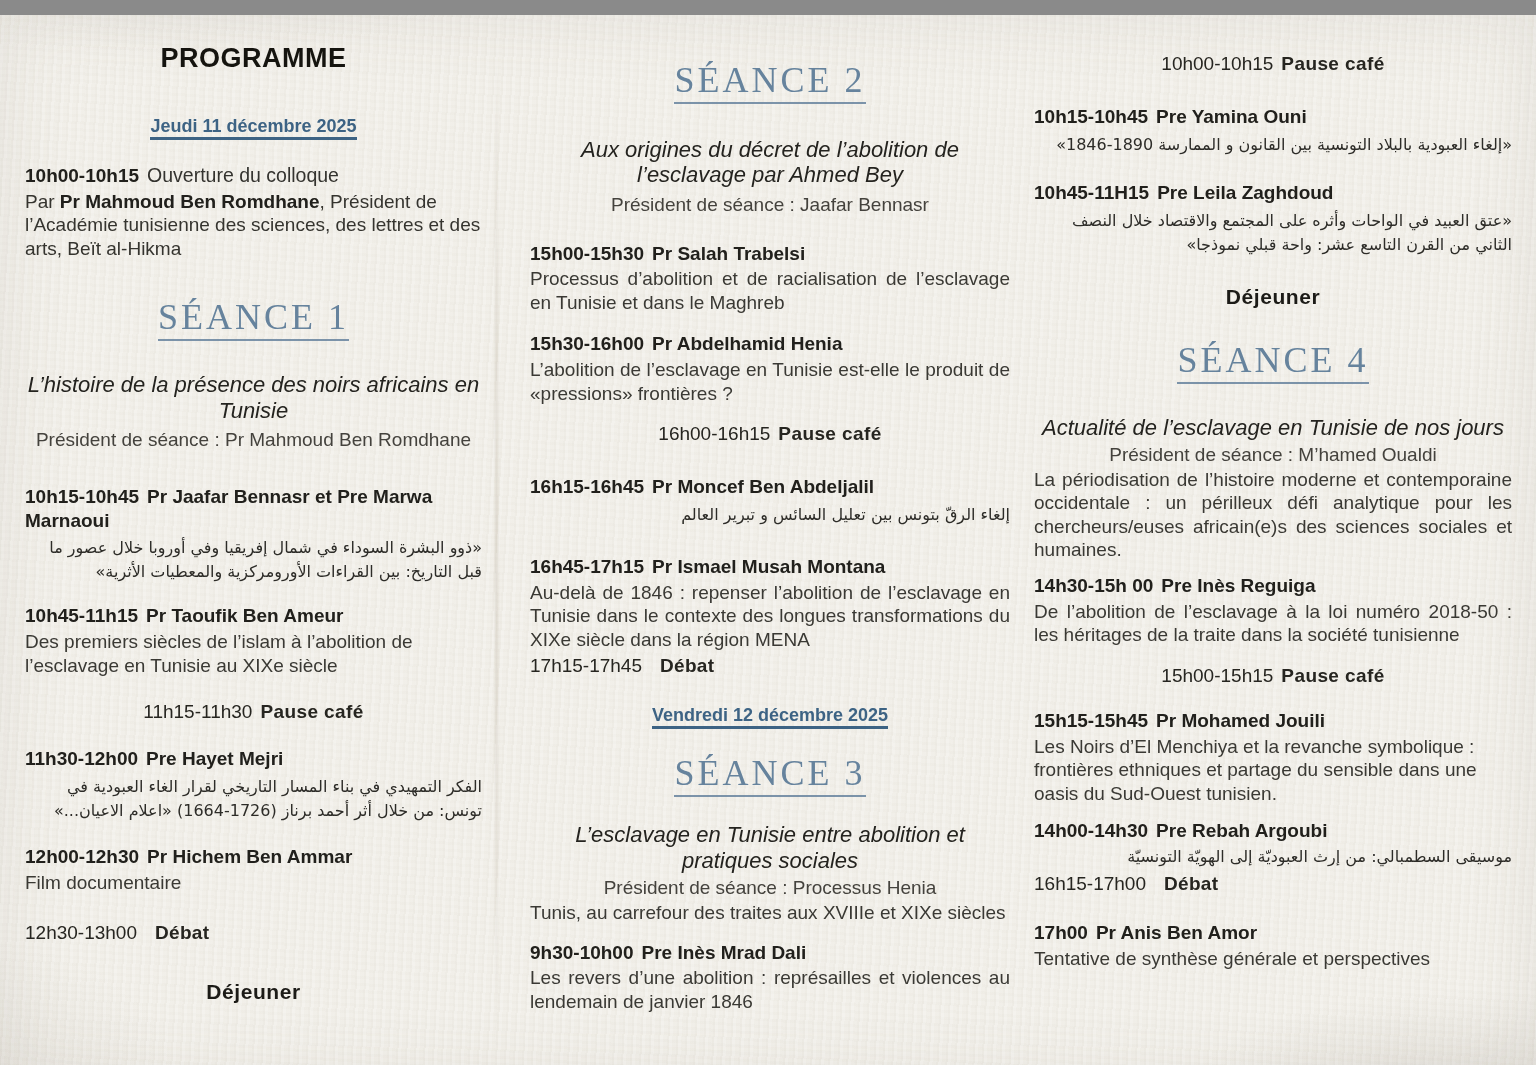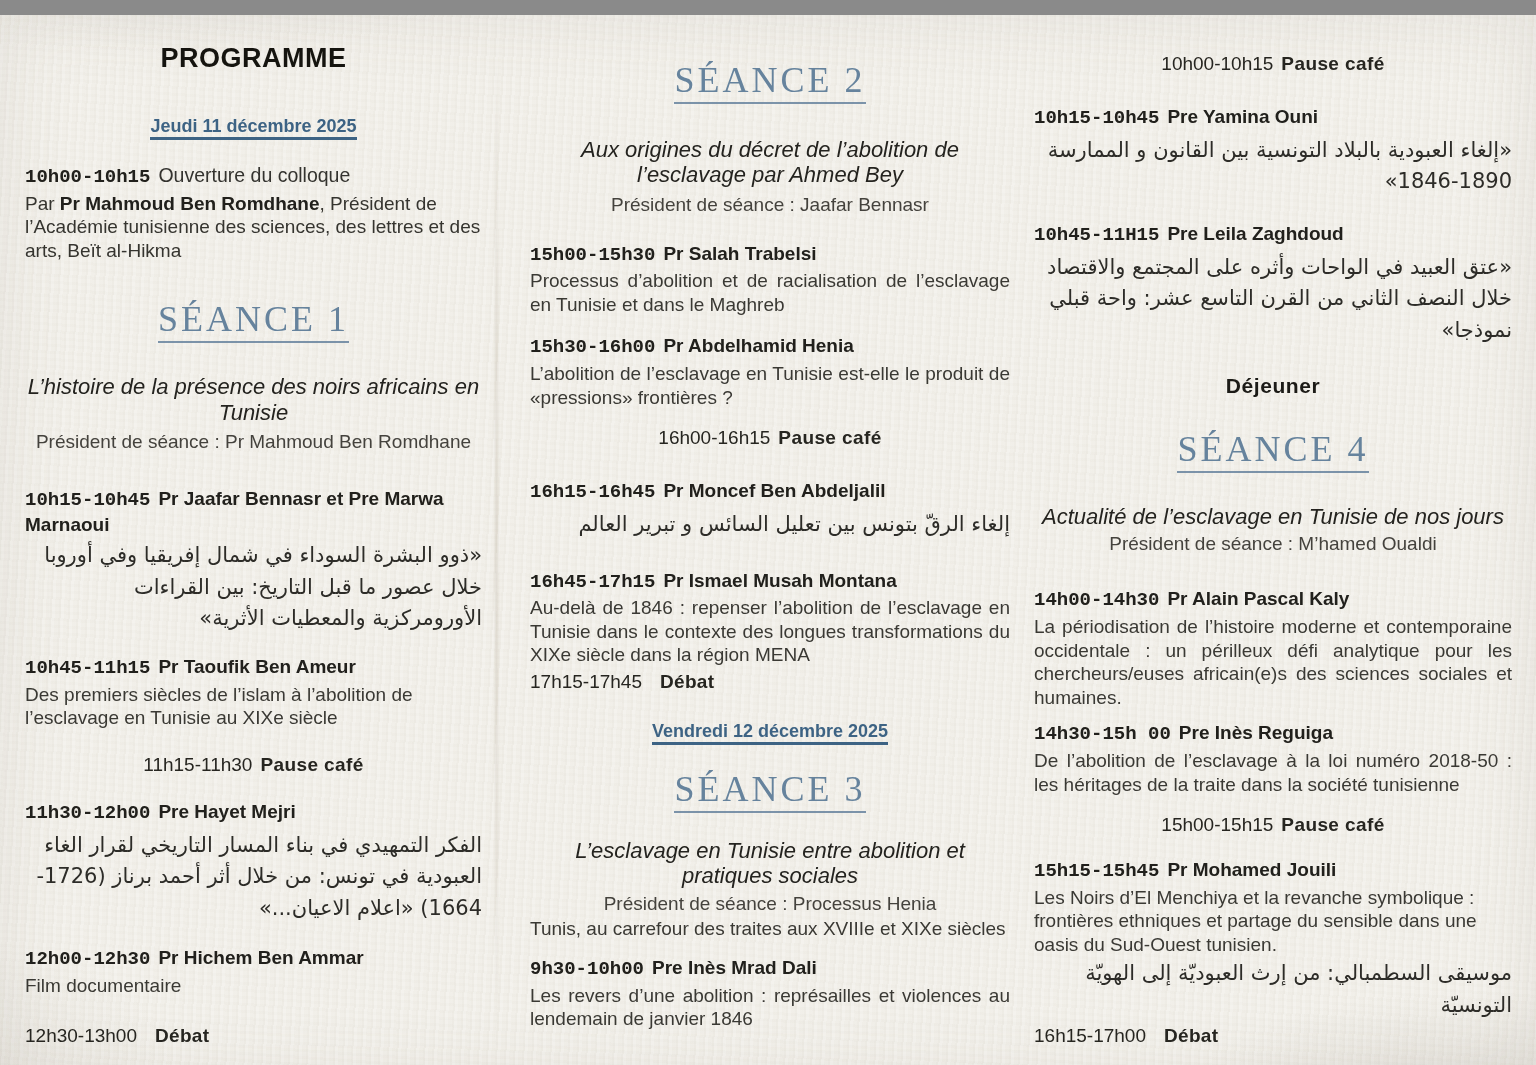--- a/index.html
+++ b/index.html
@@ -43,30 +43,30 @@
   .date-heading { text-align:center; font-size:18px; font-weight:700; color:#3d6384; }
   .date-heading .u { border-bottom:3px solid #3d6384; padding-bottom:1px; }
 
   .seance-heading { text-align:center; font-family:"Liberation Serif", serif; font-size:36px; font-weight:400; letter-spacing:3px; color:#66839d; }
   .seance-heading .u { border-bottom:2px solid rgba(102,131,157,.85); padding-bottom:2px; }
 
   .session-title { text-align:center; font-size:22px; color:#24231f; line-height:1.15;font-style:italic; }
   .chair { text-align:center; font-size:19px; color:#44423d; }
 
   .speaker { font-size:19px; font-weight:700; color:#21201c; line-height:1.25; }
-  .speaker .time { margin-right:8px;font-family:Liberation Mono, monospace; }
+  .speaker .time { margin-right:8px; }
   .speaker .name-reg { font-weight:400; font-size:19.5px; color:#34332f; }
 
   .mixed { margin:0; font-size:19px; color:#35342f; line-height:1.24; }
   .mixed .b { font-weight:700; color:#21201c; }
 
   .desc { margin:0; font-size:19px; color:#3a3934; line-height:1.24; }
   .justify { text-align:justify; }
 
-  .arabic { margin:0; font-family:"DejaVu Sans", sans-serif; direction:rtl; text-align:right; font-size:21px; color:#2d2c28; line-height:1.5; }
+  .arabic { margin:0; font-family:"DejaVu Sans", sans-serif; direction:rtl; text-align:right; font-size:16px; color:#2d2c28; line-height:1.5; }
 
   .pause { text-align:center; font-size:19px; color:#262520; }
   .pause .t { font-weight:400; margin-right:8px; }
   .pause .lbl { font-weight:700; letter-spacing:.4px; }
 
   .debat { font-size:19px; color:#262520; }
   .debat .t { font-weight:400; }
   .debat .lbl { font-weight:700; margin-left:18px; letter-spacing:.3px; }
 
   .meal { text-align:center; font-size:21px; font-weight:700; color:#1c1b17; letter-spacing:.6px; }
@@ -121,25 +121,25 @@
     <div class="column col-2">
       <div class="pause" style="margin-top: 38px;"><span class="t">10h00-10h15</span><span class="lbl">Pause café</span></div>
       <div class="speaker" style="margin-top: 30px;"><span class="time">10h15-10h45</span><span class="name">Pre Yamina Ouni</span></div>
       <p class="arabic" dir="rtl" style="margin-top: 4px;">«إلغاء العبودية بالبلاد التونسية بين القانون و الممارسة 1890-1846»</p>
       <div class="speaker" style="margin-top: 24px;"><span class="time">10h45-11H15</span><span class="name">Pre Leila Zaghdoud</span></div>
       <p class="arabic" dir="rtl" style="margin-top: 4px;">«عتق العبيد في الواحات وأثره على المجتمع والاقتصاد خلال النصف الثاني من القرن التاسع عشر: واحة قبلي نموذجا»</p>
       <div class="meal" style="margin-top: 28px;">Déjeuner</div>
       <div class="seance-heading" style="margin-top: 30px;"><span class="u">SÉANCE 4</span></div>
       <div class="session-title" style="margin-top: 34px;">Actualité de l’esclavage en Tunisie de nos jours</div>
       <div class="chair" style="margin-top: 4px;">Président de séance : M’hamed Oualdi</div>
-      <div class="speaker" style="margin-top: 32px;"><span class="time">14h00-14h30</span><span class="name">Pr Alain Pascal Kaly</span></div>
       <p class="desc justify" style="margin-top: 2px;">La périodisation de l’histoire moderne et contemporaine occidentale : un périlleux défi analytique pour les chercheurs/euses africain(e)s des sciences sociales et humaines.</p>
       <div class="speaker" style="margin-top: 12px;"><span class="time">14h30-15h 00</span><span class="name">Pre Inès Reguiga</span></div>
       <p class="desc justify" style="margin-top: 2px;">De l’abolition de l’esclavage à la loi numéro 2018-50 : les héritages de la traite dans la société tunisienne</p>
       <div class="pause" style="margin-top: 18px;"><span class="t">15h00-15h15</span><span class="lbl">Pause café</span></div>
       <div class="speaker" style="margin-top: 22px;"><span class="time">15h15-15h45</span><span class="name">Pr Mohamed Jouili</span></div>
       <p class="desc" style="margin-top: 2px;">Les Noirs d’El Menchiya et la revanche symbolique : frontières ethniques et partage du sensible dans une oasis du Sud-Ouest tunisien.</p>
+      <div class="speaker" style="margin-top: 14px;"><span class="time">14h00-14h30</span><span class="name">Pre Rebah Argoubi</span></div>
       <p class="arabic" dir="rtl" style="margin-top: 2px;">موسيقى السطمبالي: من إرث العبوديّة إلى الهويّة التونسيّة</p>
       <div class="debat" style="margin-top: 4px;"><span class="t">16h15-17h00</span><span class="lbl">Débat</span></div>
       <div class="speaker" style="margin-top: 26px;"><span class="time">17h00</span><span class="name">Pr Anis Ben Amor</span></div>
       <p class="desc" style="margin-top: 2px;">Tentative de synthèse générale et perspectives</p>
     </div>
   </div>
 
 </body></html>

